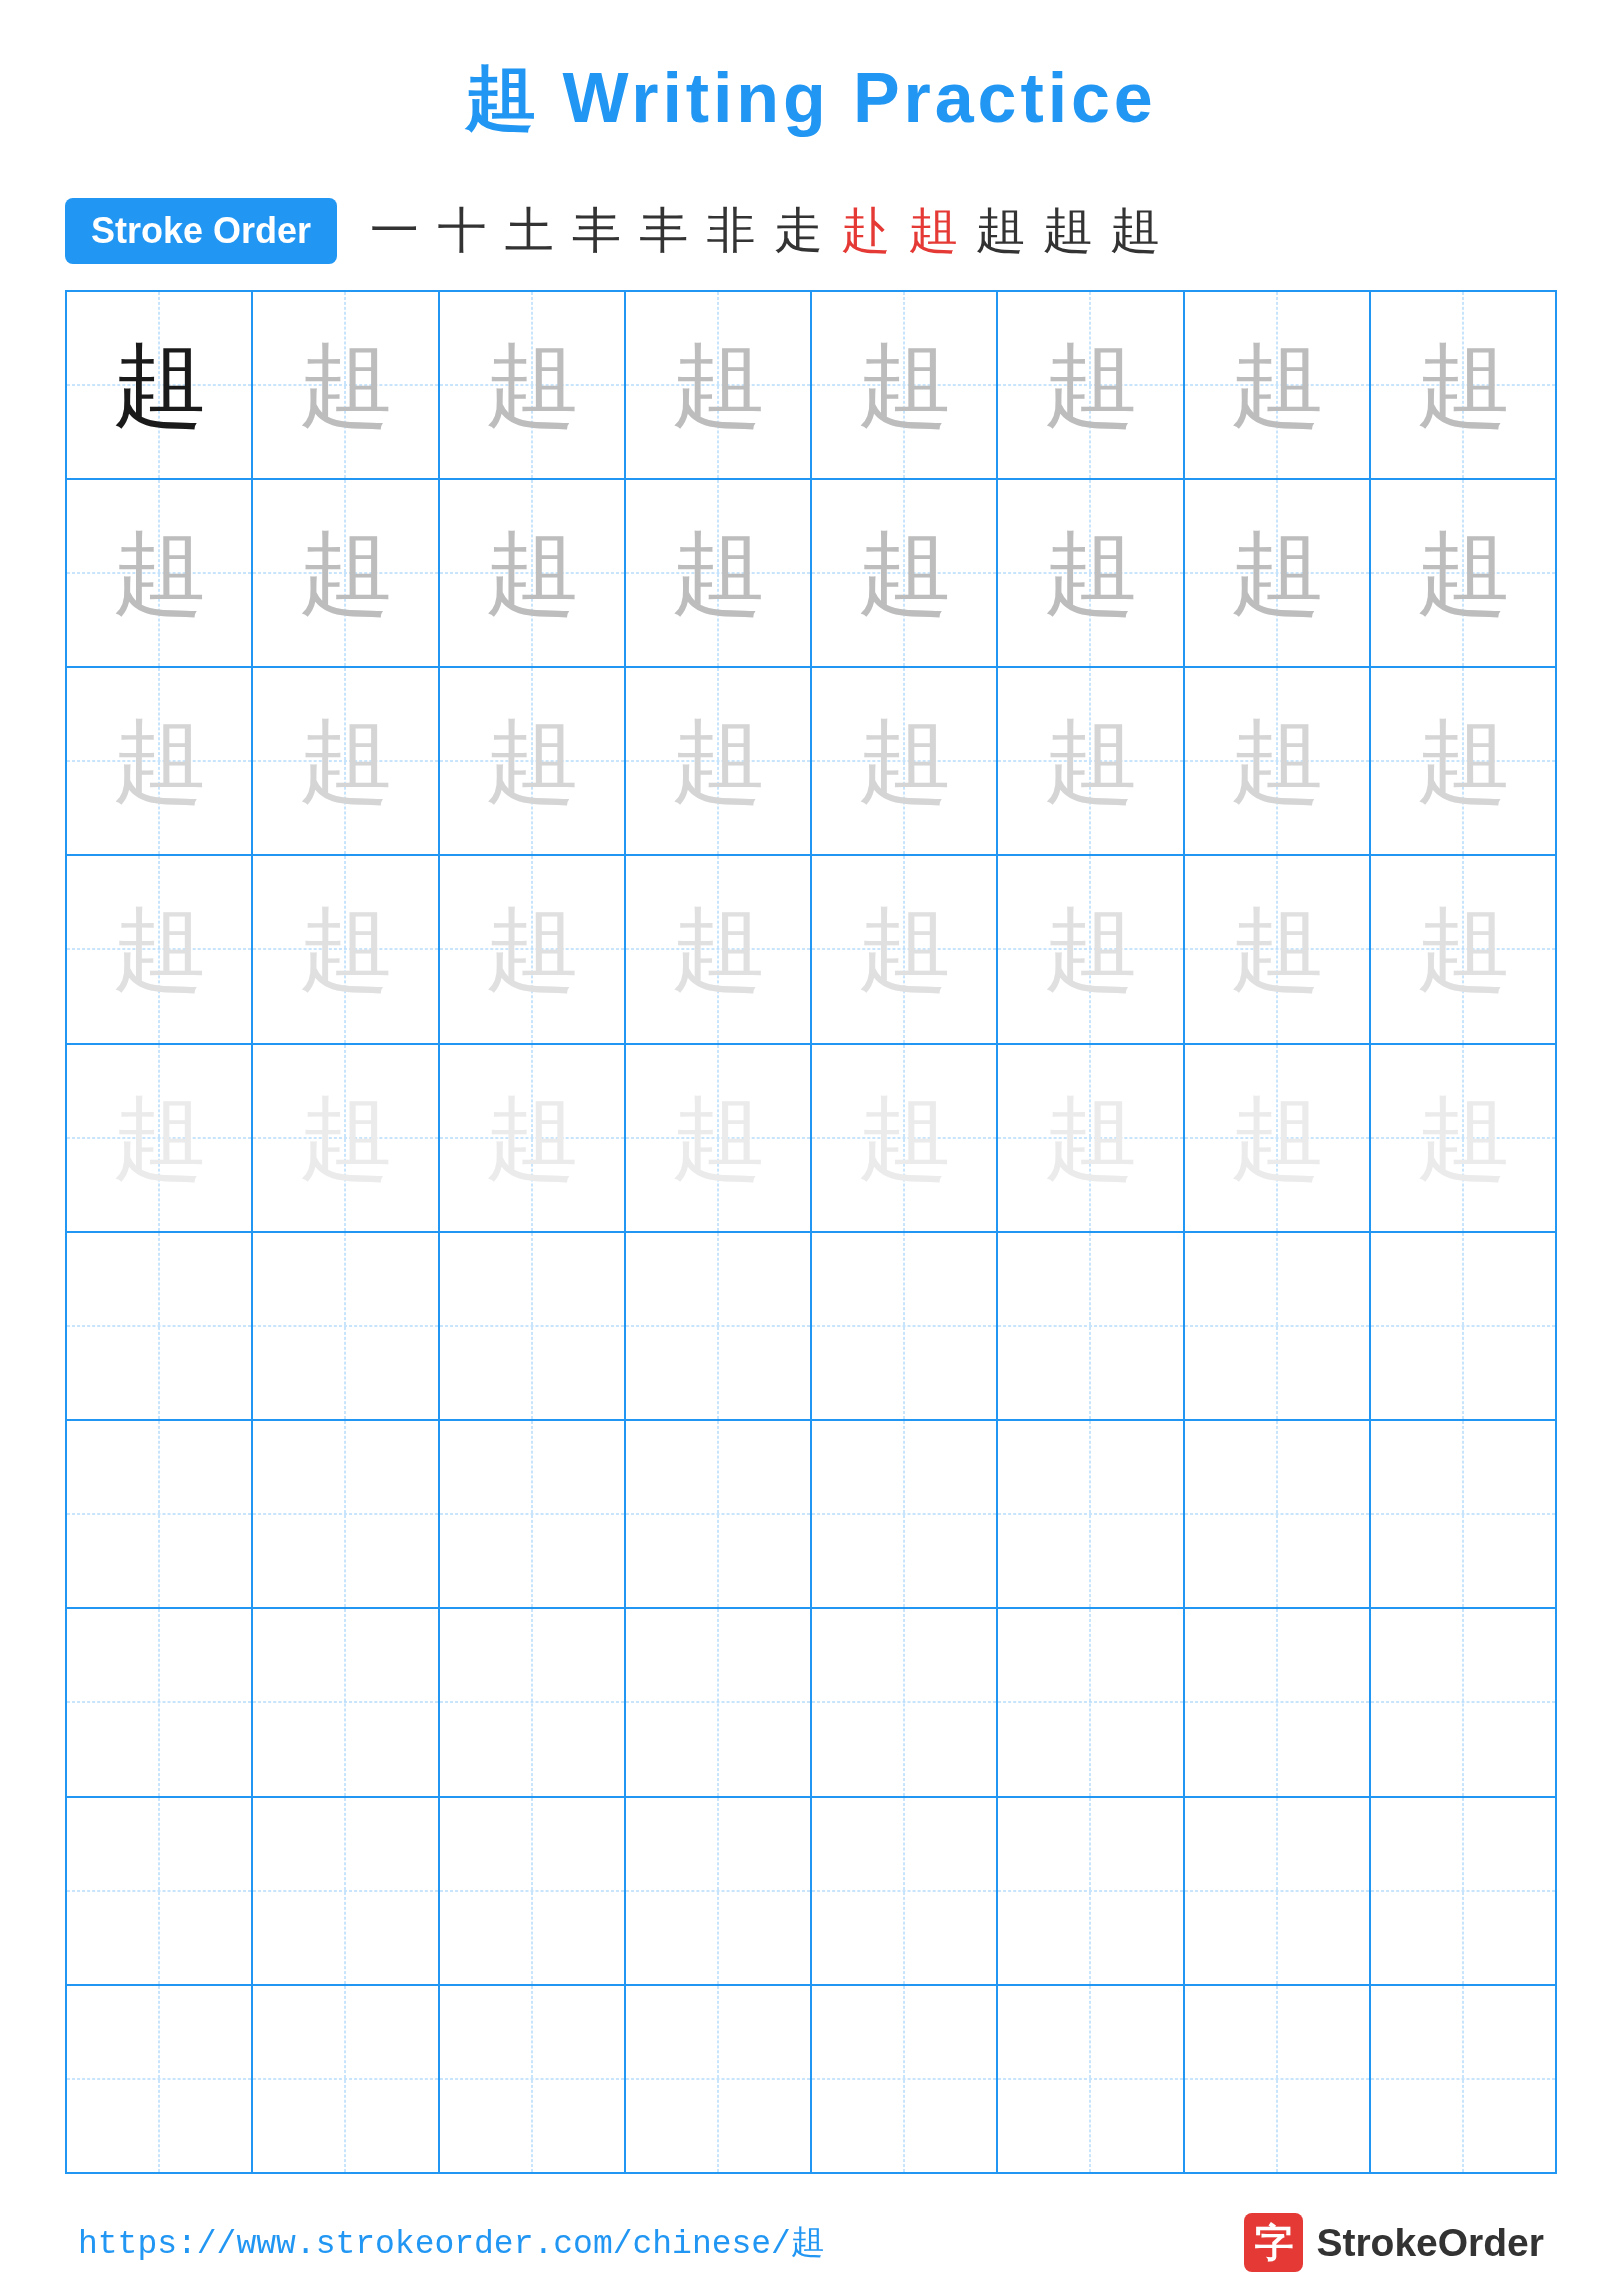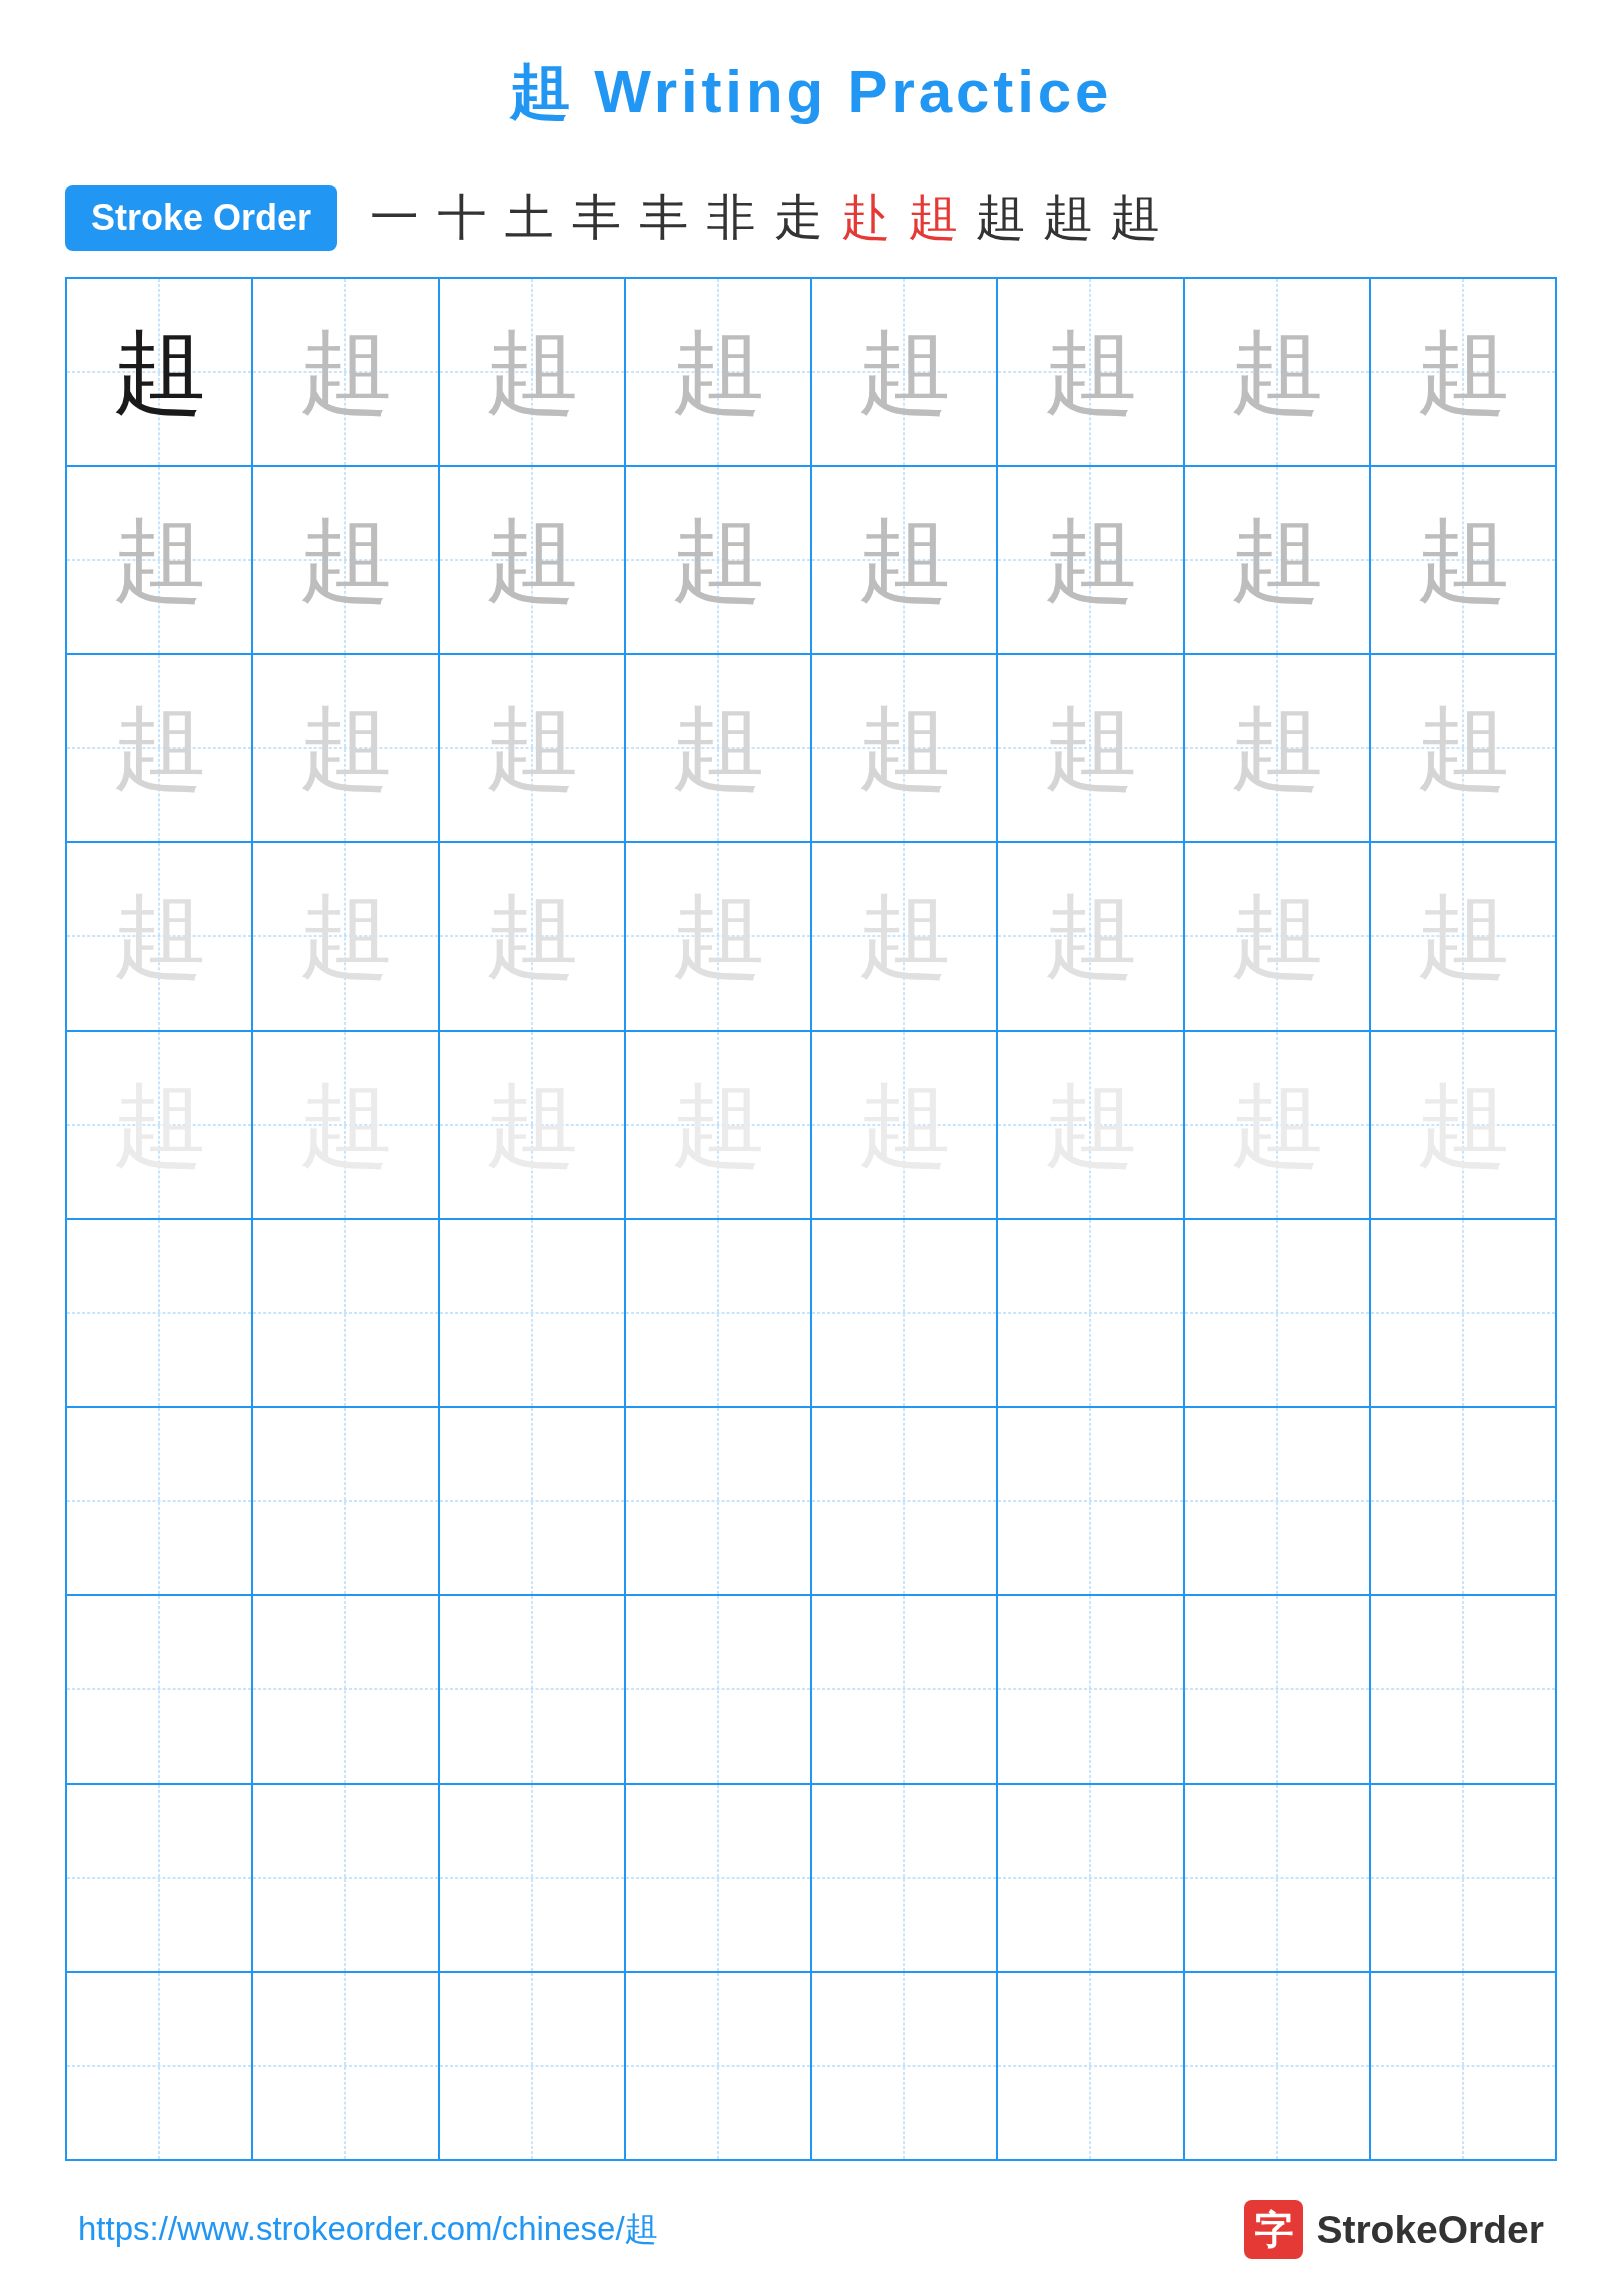--- a/index.html
+++ b/index.html
@@ -15,21 +15,21 @@
       width: 1622px;
       min-height: 2295px;
       background: #fff;
       display: flex;
       flex-direction: column;
       align-items: center;
       padding: 52px 65px 52px 65px;
     }
 
     .title {
-      font-size: 60px;
+      font-size: 70px;
       font-weight: bold;
       color: #2196F3;
       text-align: right;
       margin-bottom: 52px;
       letter-spacing: 3.9px;
     }
 
     .stroke-order-row {
       display: flex;
       align-items: center;
@@ -153,20 +153,21 @@
       display: flex;
       justify-content: space-between;
       align-items: center;
       margin-top: 39px;
       padding: 0 13px;
     }
 
     .footer-url {
       font-size: 33px;
       color: #2196F3;
+      font-family: Liberation Mono, monospace;
     }
 
     .footer-logo {
       display: flex;
       align-items: center;
       gap: 13px;
     }
 
     .footer-logo-icon {
       width: 59px;

